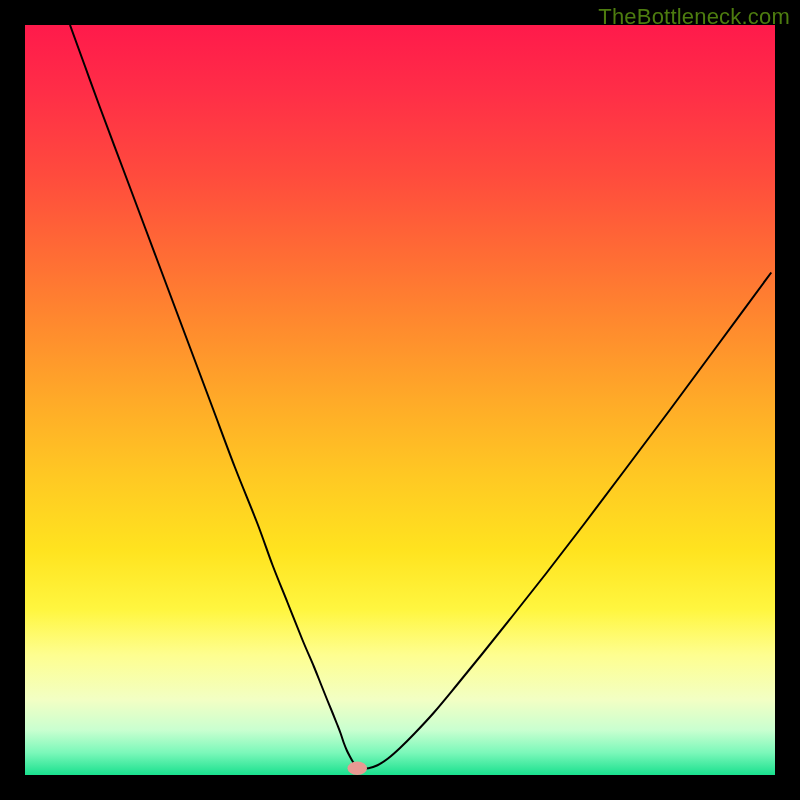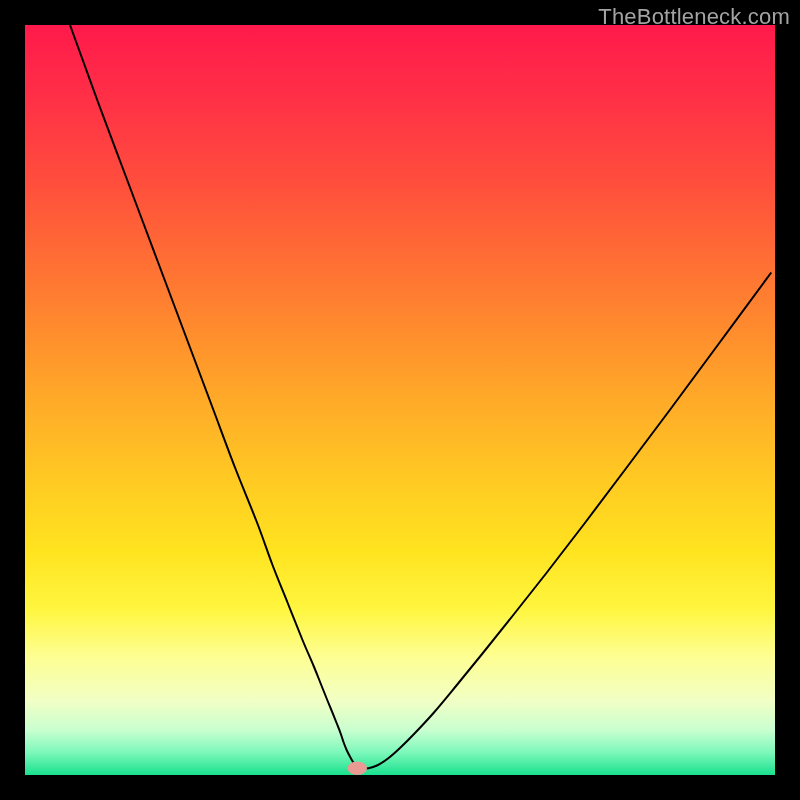--- a/index.html
+++ b/index.html
@@ -16,21 +16,21 @@
     left: 0;
     top: 0;
     width: 800px;
     height: 800px;
     background: #000;
   }
   .watermark {
     position: absolute;
     top: 4px;
     right: 10px;
-    color: #a3a3a3;
+    color: #4d7c0f;
     font-size: 22px;
     font-weight: 400;
     letter-spacing: 0.2px;
     z-index: 5;
   }
   svg.plot {
     position: absolute;
     left: 25px;
     top: 25px;
     width: 750px;

